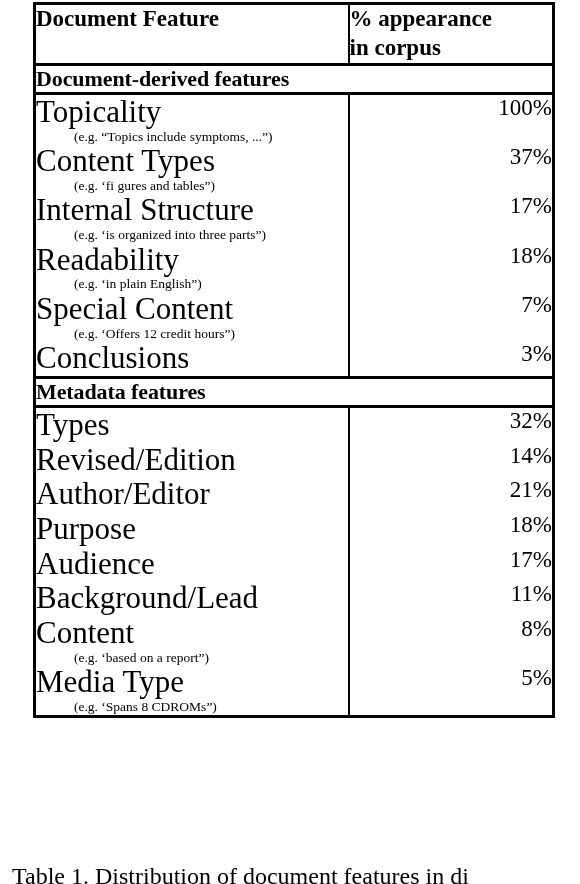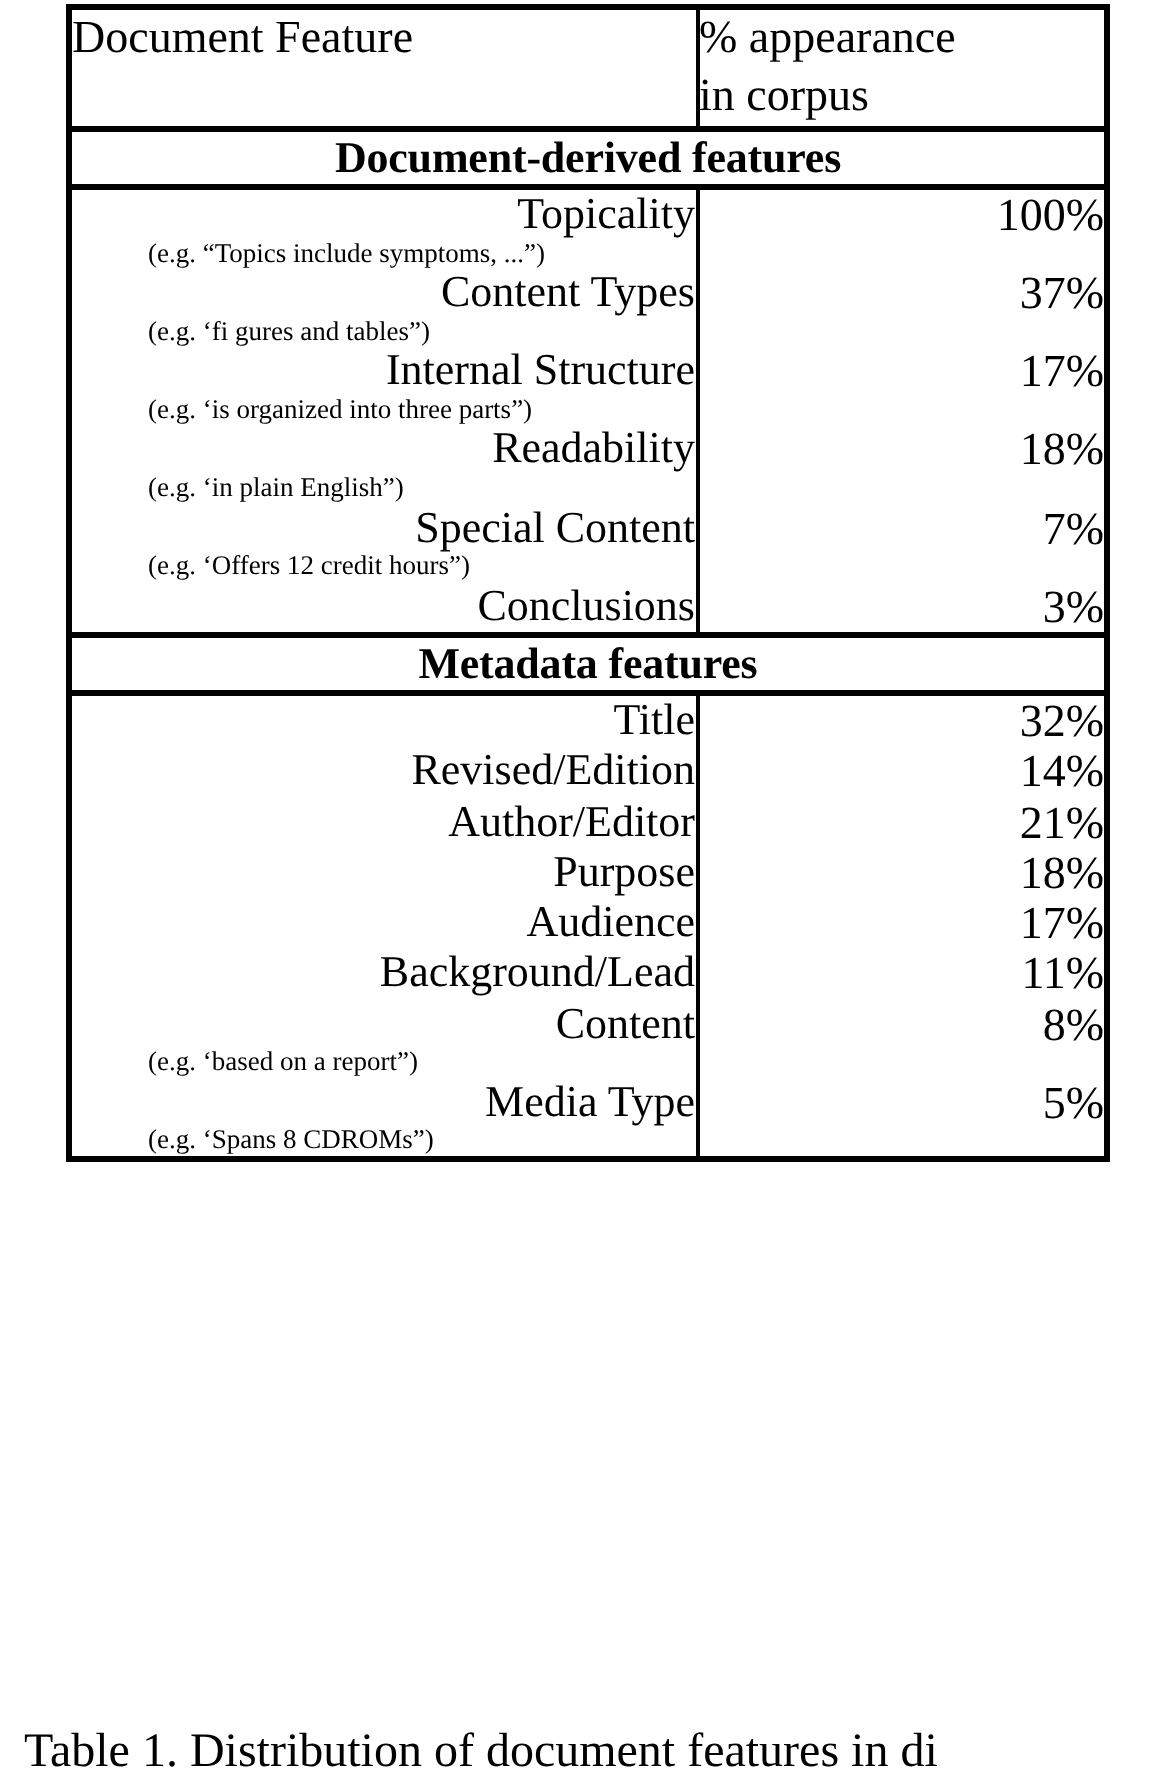--- a/index.html
+++ b/index.html
@@ -43,38 +43,39 @@
     vertical-align: top;
   }
 
   
   .hdr-row td {
     border-top: 3px solid #000;
     border-bottom: 3px solid #000;
     padding: 4px 10px 7px 10px;
     font-size: 23px;
     line-height: 1.26;
+    font-weight: bold;
   }
   .hdr-row td.feature-col {
     border-right: 2px solid #000;
     text-align: left;
   }
   .hdr-row td.pct-col {
     text-align: left;
     padding-right: 12px;
   }
 
   
   .section-row td {
     border-top: 3px solid #000;
     border-bottom: 3px solid #000;
     padding: 3px 10px 5px 10px;
     font-size: 22px;
     font-weight: bold;
-    text-align: center;
+    text-align: left;
     letter-spacing: -0.1px;
   }
 
   
   .data-row td.feature-col {
     border-right: 2px solid #000;
     padding: 2px 10px 2px 10px;
   }
   .data-row td.pct-col {
     padding: 2px 12px 2px 8px;
@@ -84,24 +85,23 @@
     white-space: nowrap;
   }
 
   
   .data-row.first-of-section td { padding-top: 4px; }
   
   .data-row.last-of-section td { padding-bottom: 5px; }
 
   .feat-name {
     display: block;
-    font-size: 22px;
+    font-size: 31px;
     line-height: 1.12;
     white-space: nowrap;
-    text-align: right;
   }
   .feat-eg {
     display: block;
     font-size: 13.5px;
     line-height: 1.15;
     margin-top: -1px;
     white-space: nowrap;
     margin-left: 38px;
   }
   .feat-eg:empty { display: none; }
@@ -200,21 +200,21 @@
         </td>
         <td class="pct-col">3%</td>
       </tr>
 
       <tr class="section-row">
         <td colspan="2">Metadata features</td>
       </tr>
 
       <tr class="data-row first-of-section">
         <td class="feature-col">
-          <span class="feat-name">Title</span>
+          <span class="feat-name">Types</span>
 
         </td>
         <td class="pct-col">32%</td>
       </tr>
 
       <tr class="data-row">
         <td class="feature-col">
           <span class="feat-name">Revised/Edition</span>
 
         </td>

